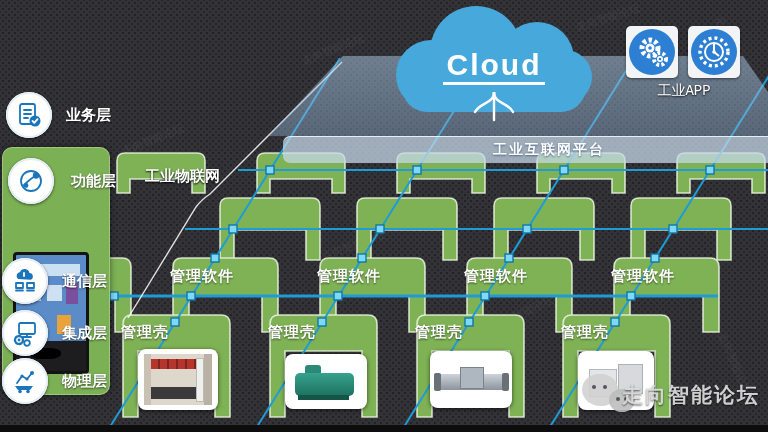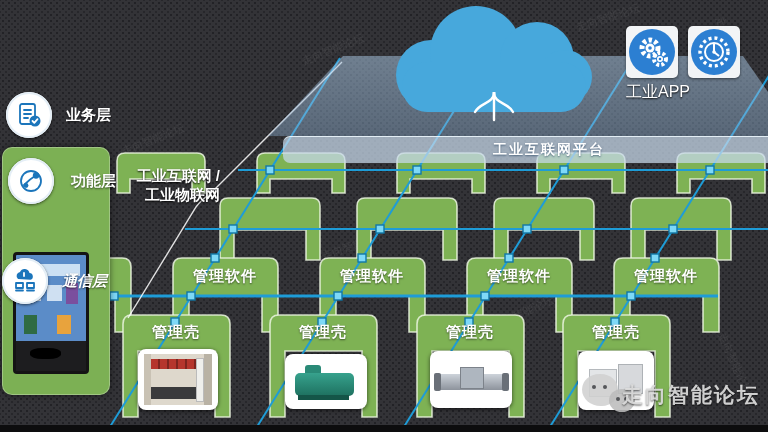--- a/index.html
+++ b/index.html
@@ -32,27 +32,27 @@
   .cl-base{position:absolute;background:#47A8DC;border-radius:26px;}
   .cloud-text{position:absolute;left:0;right:0;top:42px;text-align:center;
     color:#fff;font-size:30px;font-weight:bold;letter-spacing:2px;}
   .cloud-text b{border-bottom:3px solid #fff;padding:0 4px 1px 4px;font-weight:bold;}
   
   .apps{left:626px;top:26px;width:116px;}
   .tile{position:absolute;top:0;width:52px;height:52px;background:#f2f4f6;border-radius:5px;
     box-shadow:0 1px 3px rgba(0,0,0,.5);}
   .tile .disc{position:absolute;left:3px;top:3px;width:46px;height:46px;border-radius:50%;
     background:#2C7FD2;}
-  .apps .lbl{position:absolute;left:0;top:56px;width:116px;text-align:left;color:#fff;
-    font-size:16px;text-shadow:0 1px 2px #000;}
+  .apps .lbl{position:absolute;left:0;top:56px;width:116px;text-align:center;color:#fff;
+    font-size:14px;text-shadow:0 1px 2px #000;font-family:Liberation Mono, monospace;}
   
   .netlabel{left:108px;top:166px;width:112px;text-align:right;color:#fff;
     font-size:15px;font-weight:bold;line-height:19px;text-shadow:0 1px 2px #000;}
   
-  .rowlbl{position:absolute;width:110px;text-align:center;color:#fff;font-size:15px;
+  .rowlbl{position:absolute;width:110px;text-align:left;color:#fff;font-size:15px;
     font-weight:bold;letter-spacing:1px;text-shadow:0 1px 2px rgba(0,0,0,.55);}
   
   .machine{position:absolute;background:#fff;border-radius:8px;
     box-shadow:0 1px 4px rgba(0,0,0,.6);overflow:hidden;}
   .machine i{position:absolute;display:block;}
   .m1-body{left:8%;top:8%;width:84%;height:84%;background:linear-gradient(90deg,#c9c2b4 0 10%,#ded8cc 10% 88%,#b9b2a4 88%);}
   .m1-red{left:16%;top:16%;width:56%;height:16%;background:repeating-linear-gradient(90deg,#b5352c 0 7px,#7d241e 7px 9px);}
   .m1-dark{left:16%;top:62%;width:60%;height:20%;background:#3a3a3c;}
   .m1-col{left:72%;top:14%;width:8%;height:70%;background:#efefec;border:1px solid #bbb;}
   .m2-blob{left:12%;top:34%;width:72%;height:42%;background:linear-gradient(#37a28d,#1e7160);border-radius:5px;}
@@ -178,20 +178,21 @@
   <div class="abs plat-band">
     <span>工业互联网平台</span>
   </div>
 
   <div class="abs cloud">
     <div class="cl" style="left:0;top:34px;width:70px;height:70px;"></div>
     <div class="cl" style="left:34px;top:0;width:92px;height:92px;"></div>
     <div class="cl" style="left:104px;top:16px;width:74px;height:74px;"></div>
     <div class="cl" style="left:142px;top:44px;width:54px;height:54px;"></div>
     <div class="cl-base" style="left:6px;top:56px;width:184px;height:50px;"></div>
+    <div class="cloud-text"><b>Cloud</b></div>
     <svg style="position:absolute;left:76px;top:86px;" width="44" height="30">
       <g fill="none" stroke="#fff" stroke-width="2.4" stroke-linecap="round">
         <path d="M22,0 C22,12 8,10 3,20"></path>
           <path d="M22,0 C22,12 36,10 41,20"></path>
           <path d="M22,0 L22,28"></path>
       </g>
     </svg>
   </div>
 
   <div class="abs apps">
@@ -215,21 +216,20 @@
           <line x1="23" y1="23" x2="23" y2="15" stroke="#fff" stroke-width="2"></line>
           <line x1="23" y1="23" x2="28" y2="27" stroke="#fff" stroke-width="2"></line>
           <circle cx="23" cy="23" r="1.8" fill="#fff"></circle>
         </svg>
       </div>
     </div>
     <div class="lbl">工业APP</div>
   </div>
 
   <div class="abs netlabel">
-    <div>工业互联网 /</div>
     <div>工业物联网</div>
   </div>
 
   <div class="rowlbl" style="left:170px;top:267px;">管理软件</div>
   <div class="rowlbl" style="left:317px;top:267px;">管理软件</div>
   <div class="rowlbl" style="left:464px;top:267px;">管理软件</div>
   <div class="rowlbl" style="left:611px;top:267px;">管理软件</div>
 
   <div class="rowlbl" style="left:121px;top:323px;">管理壳</div>
   <div class="rowlbl" style="left:268px;top:323px;">管理壳</div>
@@ -290,35 +290,62 @@
         <circle cx="14" cy="14" r="10"></circle>
         <path d="M7,18 Q13,12 18,9"></path>
         <circle cx="19" cy="8.5" r="3.2" fill="#1B75BB" stroke="none"></circle>
         <circle cx="9" cy="18.5" r="2.4" fill="#1B75BB" stroke="none"></circle>
       </svg>
     </div>
     <span>功能层</span>
   </div>
 
 
-  <div class="layer" style="left:2px;top:258px;font-style:italic;">
+  <div class="layer" style="left:2px;top:258px;">
     <div class="licon">
       <svg width="28" height="28">
         <path d="M7,12 a4,4 0 0 1 2,-7 a5,5 0 0 1 9.5,1 a3.5,3.5 0 0 1 1,6.8 Z" fill="#1B75BB" stroke="none"></path>
         <line x1="13" y1="6" x2="13" y2="9" stroke="#fff"></line>
         <rect x="5" y="16" width="7" height="5"></rect>
           <line x1="5" y1="23.5" x2="12" y2="23.5"></line>
         <rect x="16" y="16" width="7" height="5"></rect>
           <line x1="16" y1="23.5" x2="23" y2="23.5"></line>
       </svg>
     </div>
     <span>通信层</span>
   </div>
 
-
+  <div class="layer" style="left:2px;top:310px;">
+    <div class="licon">
+      <svg width="28" height="28">
+        <rect x="8" y="4" width="16" height="11" rx="1.5"></rect>
+        <line x1="16" y1="15" x2="16" y2="18"></line>
+          <line x1="12" y1="18" x2="20" y2="18"></line>
+        <circle cx="8" cy="21" r="4" fill="none" stroke-dasharray="2 1.6" stroke-width="2.4"></circle>
+        <circle cx="8" cy="21" r="1.4" fill="#1B75BB" stroke="none"></circle>
+        <circle cx="16" cy="24" r="2.8" fill="none" stroke-dasharray="1.6 1.3" stroke-width="2"></circle>
+      </svg>
+    </div>
+    <span>集成层</span>
+  </div>
+
+  <div class="layer" style="left:2px;top:358px;">
+    <div class="licon">
+      <svg width="28" height="28">
+        <path d="M6,16 L11,9 L16,12 L21,6"></path>
+        <circle cx="11" cy="9" r="1.6" fill="#1B75BB" stroke="none"></circle>
+        <circle cx="16" cy="12" r="1.6" fill="#1B75BB" stroke="none"></circle>
+        <circle cx="21" cy="6" r="2" fill="#1B75BB" stroke="none"></circle>
+        <path d="M4,19 H22 L19,23 H7 Z" fill="#1B75BB" stroke="none"></path>
+        <circle cx="9" cy="24.5" r="1.8" fill="#1B75BB" stroke="none"></circle>
+        <circle cx="17" cy="24.5" r="1.8" fill="#1B75BB" stroke="none"></circle>
+      </svg>
+    </div>
+    <span>物理层</span>
+  </div>
 
 
   <div class="abs wx">
     <div class="bub big">
         <span class="eye" style="left:10px;top:11px;"></span>
         <span class="eye" style="left:21px;top:11px;"></span>
       </div>
     <div class="bub small">
         <span class="eye" style="left:7px;top:8px;"></span>
         <span class="eye" style="left:15px;top:8px;"></span>

